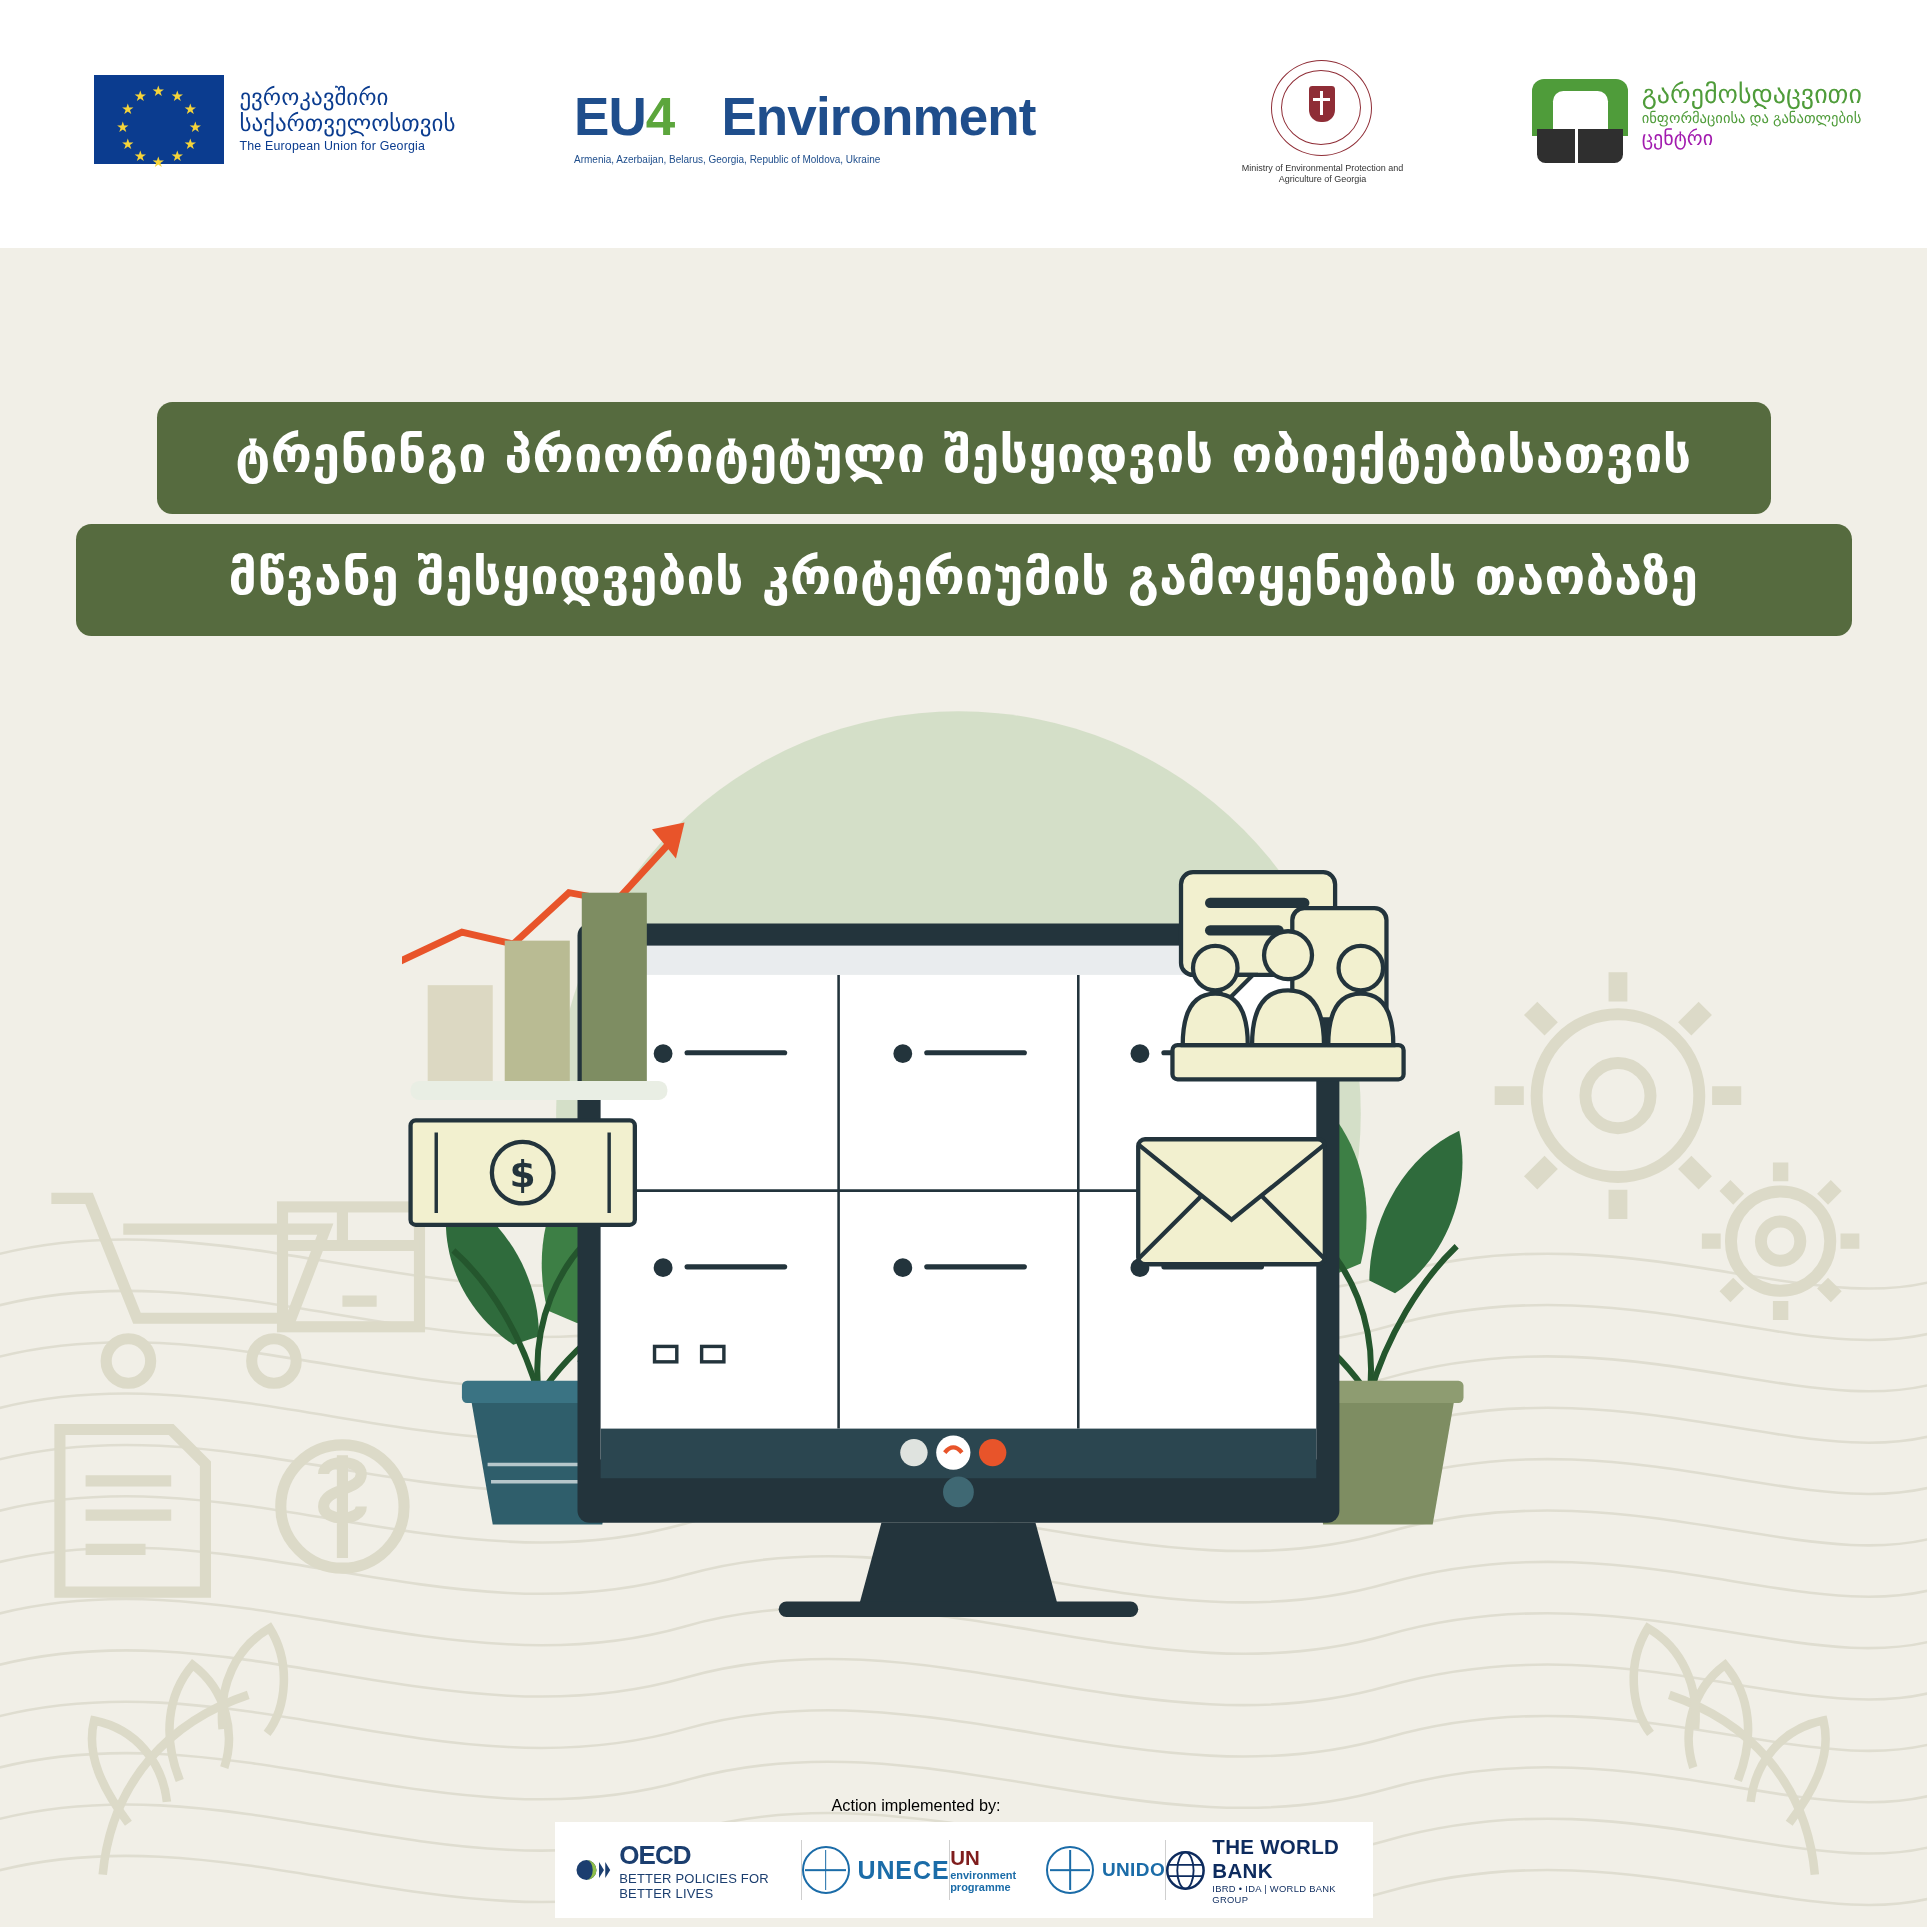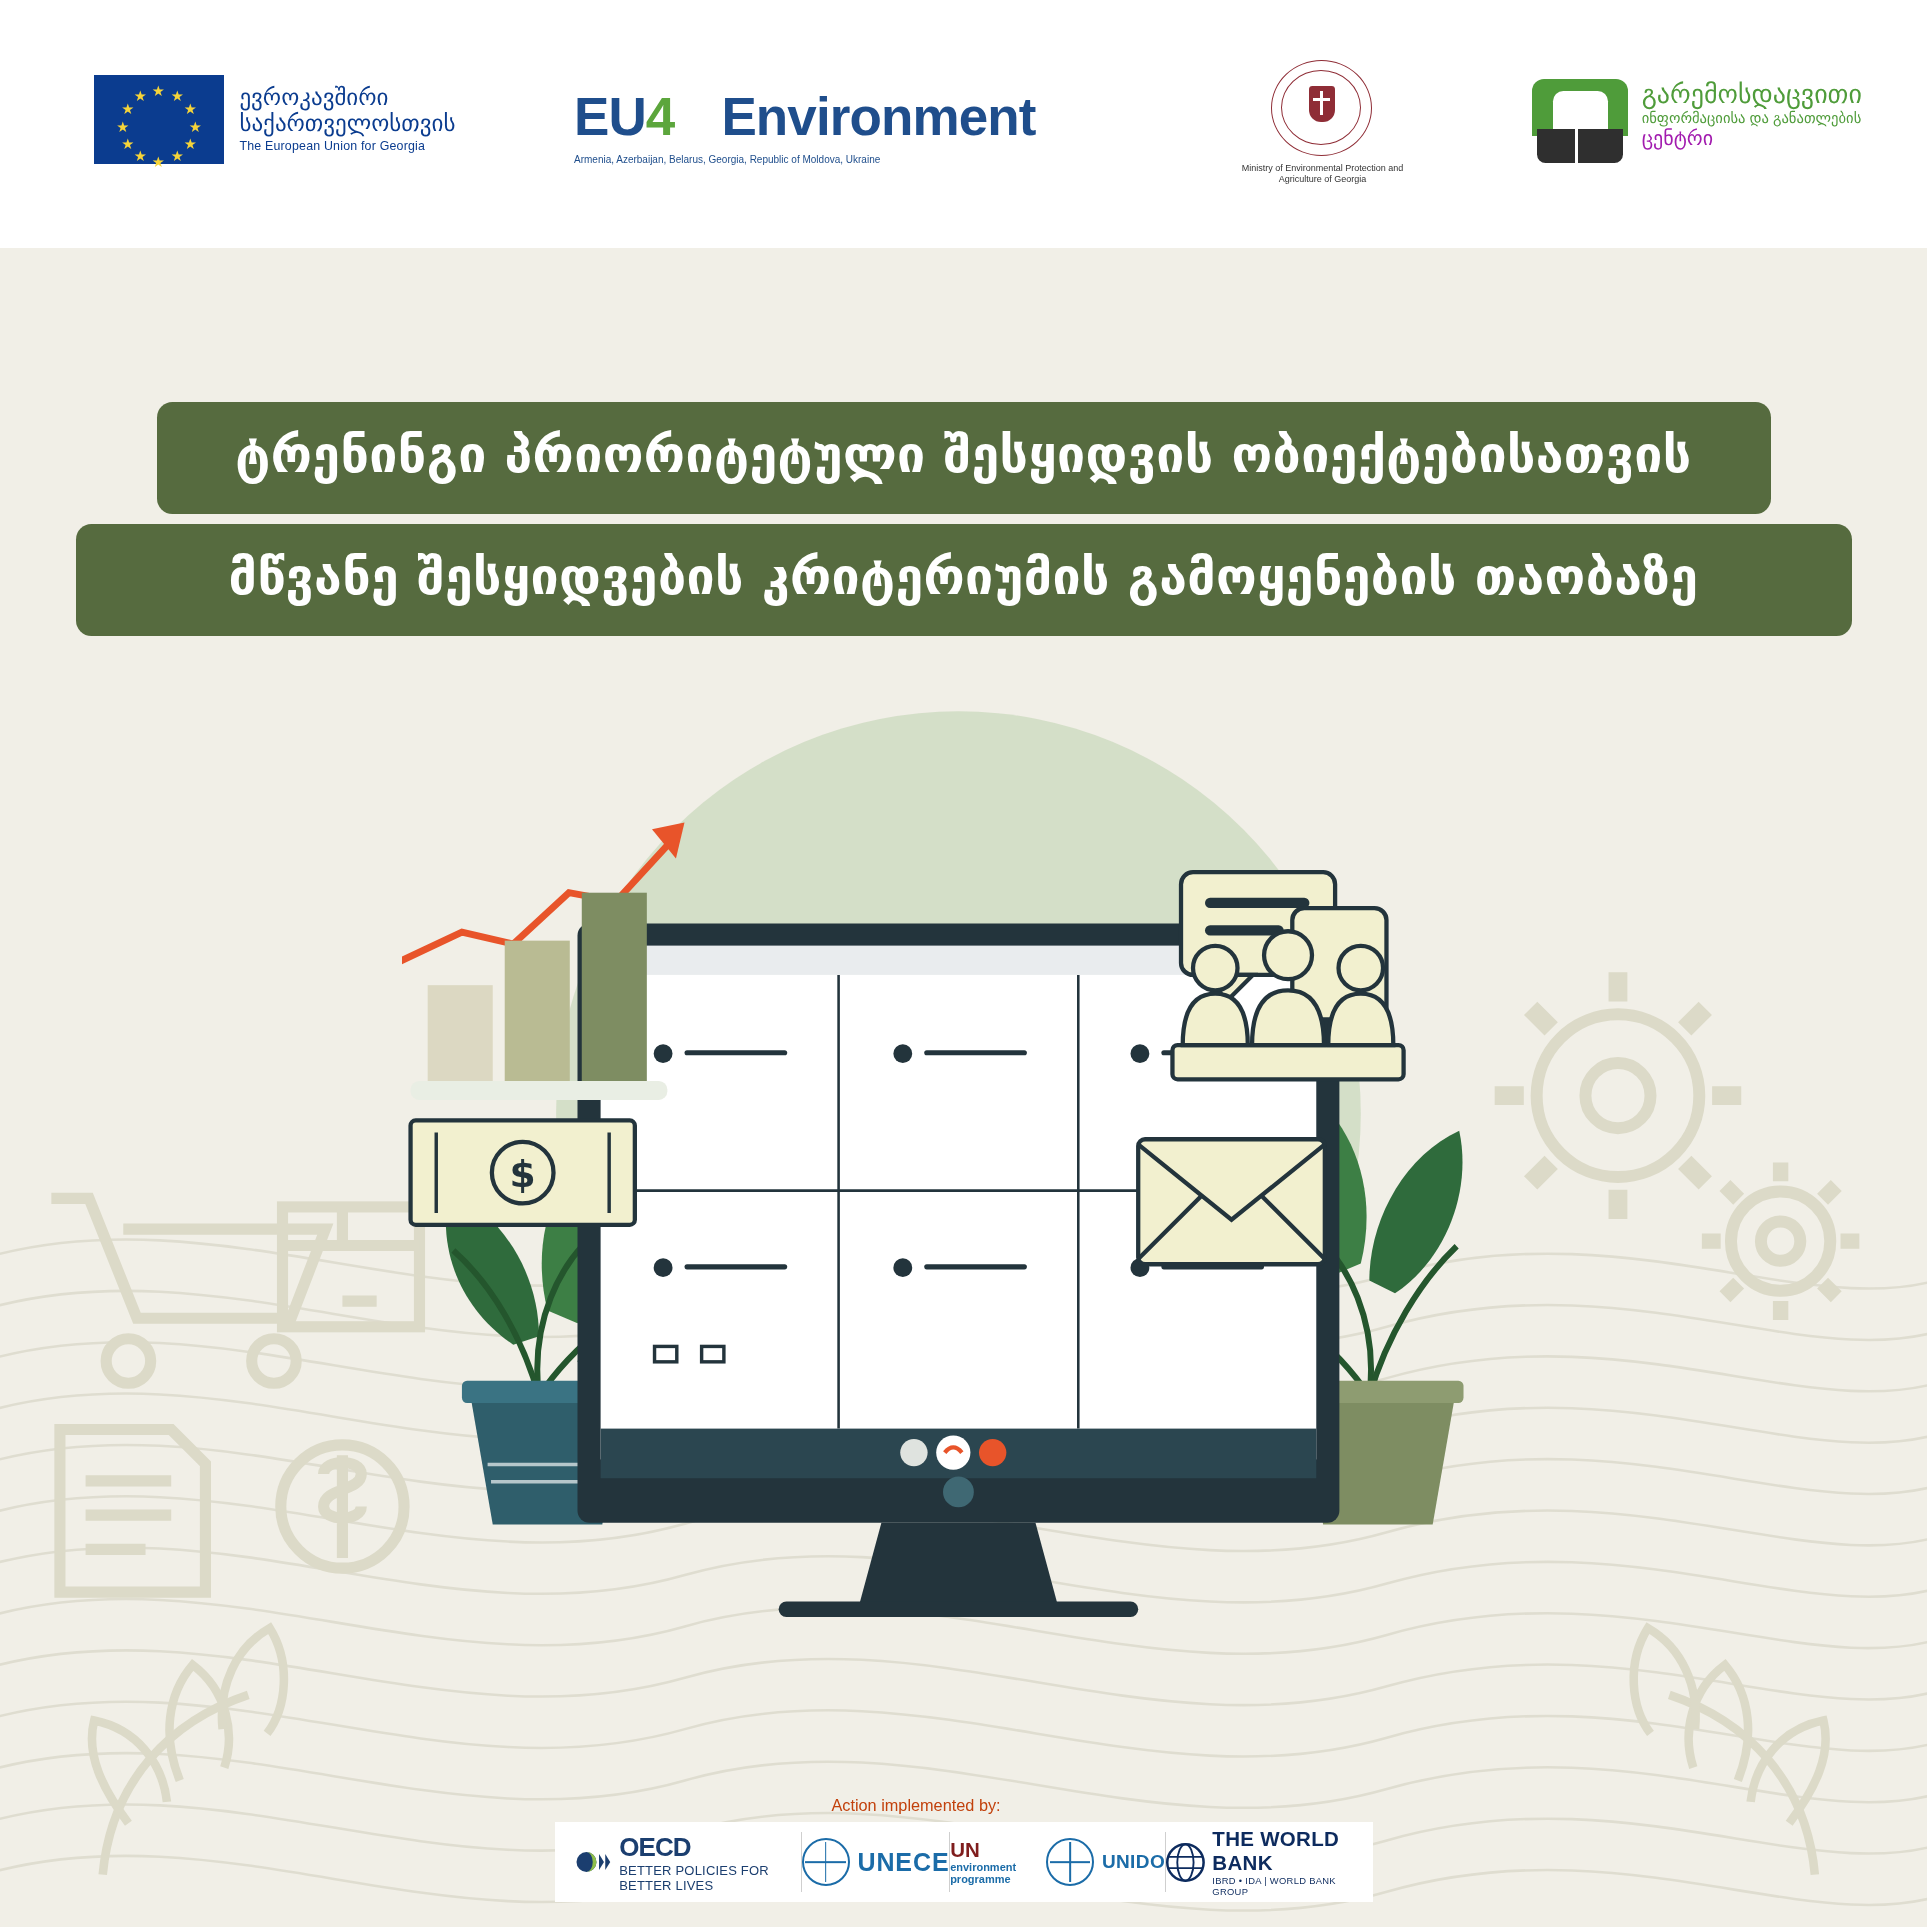--- a/index.html
+++ b/index.html
@@ -269,28 +269,28 @@
   }
 
   
   .impl-label {
     position: absolute;
     left: 0;
     top: 1796px;
     width: 1832px;
     text-align: center;
     font-size: 16.3px;
-    color: #c2410c;
+    color: #000000;
   }
   .partner-band {
     position: absolute;
     left: 555px;
     top: 1822px;
     width: 818px;
-    height: 80px;
+    height: 96px;
     background: #ffffff;
     display: flex;
     align-items: center;
     justify-content: space-between;
     padding: 0 19px;
     box-sizing: border-box;
   }
   .p-item {
     display: flex;
     align-items: center;

